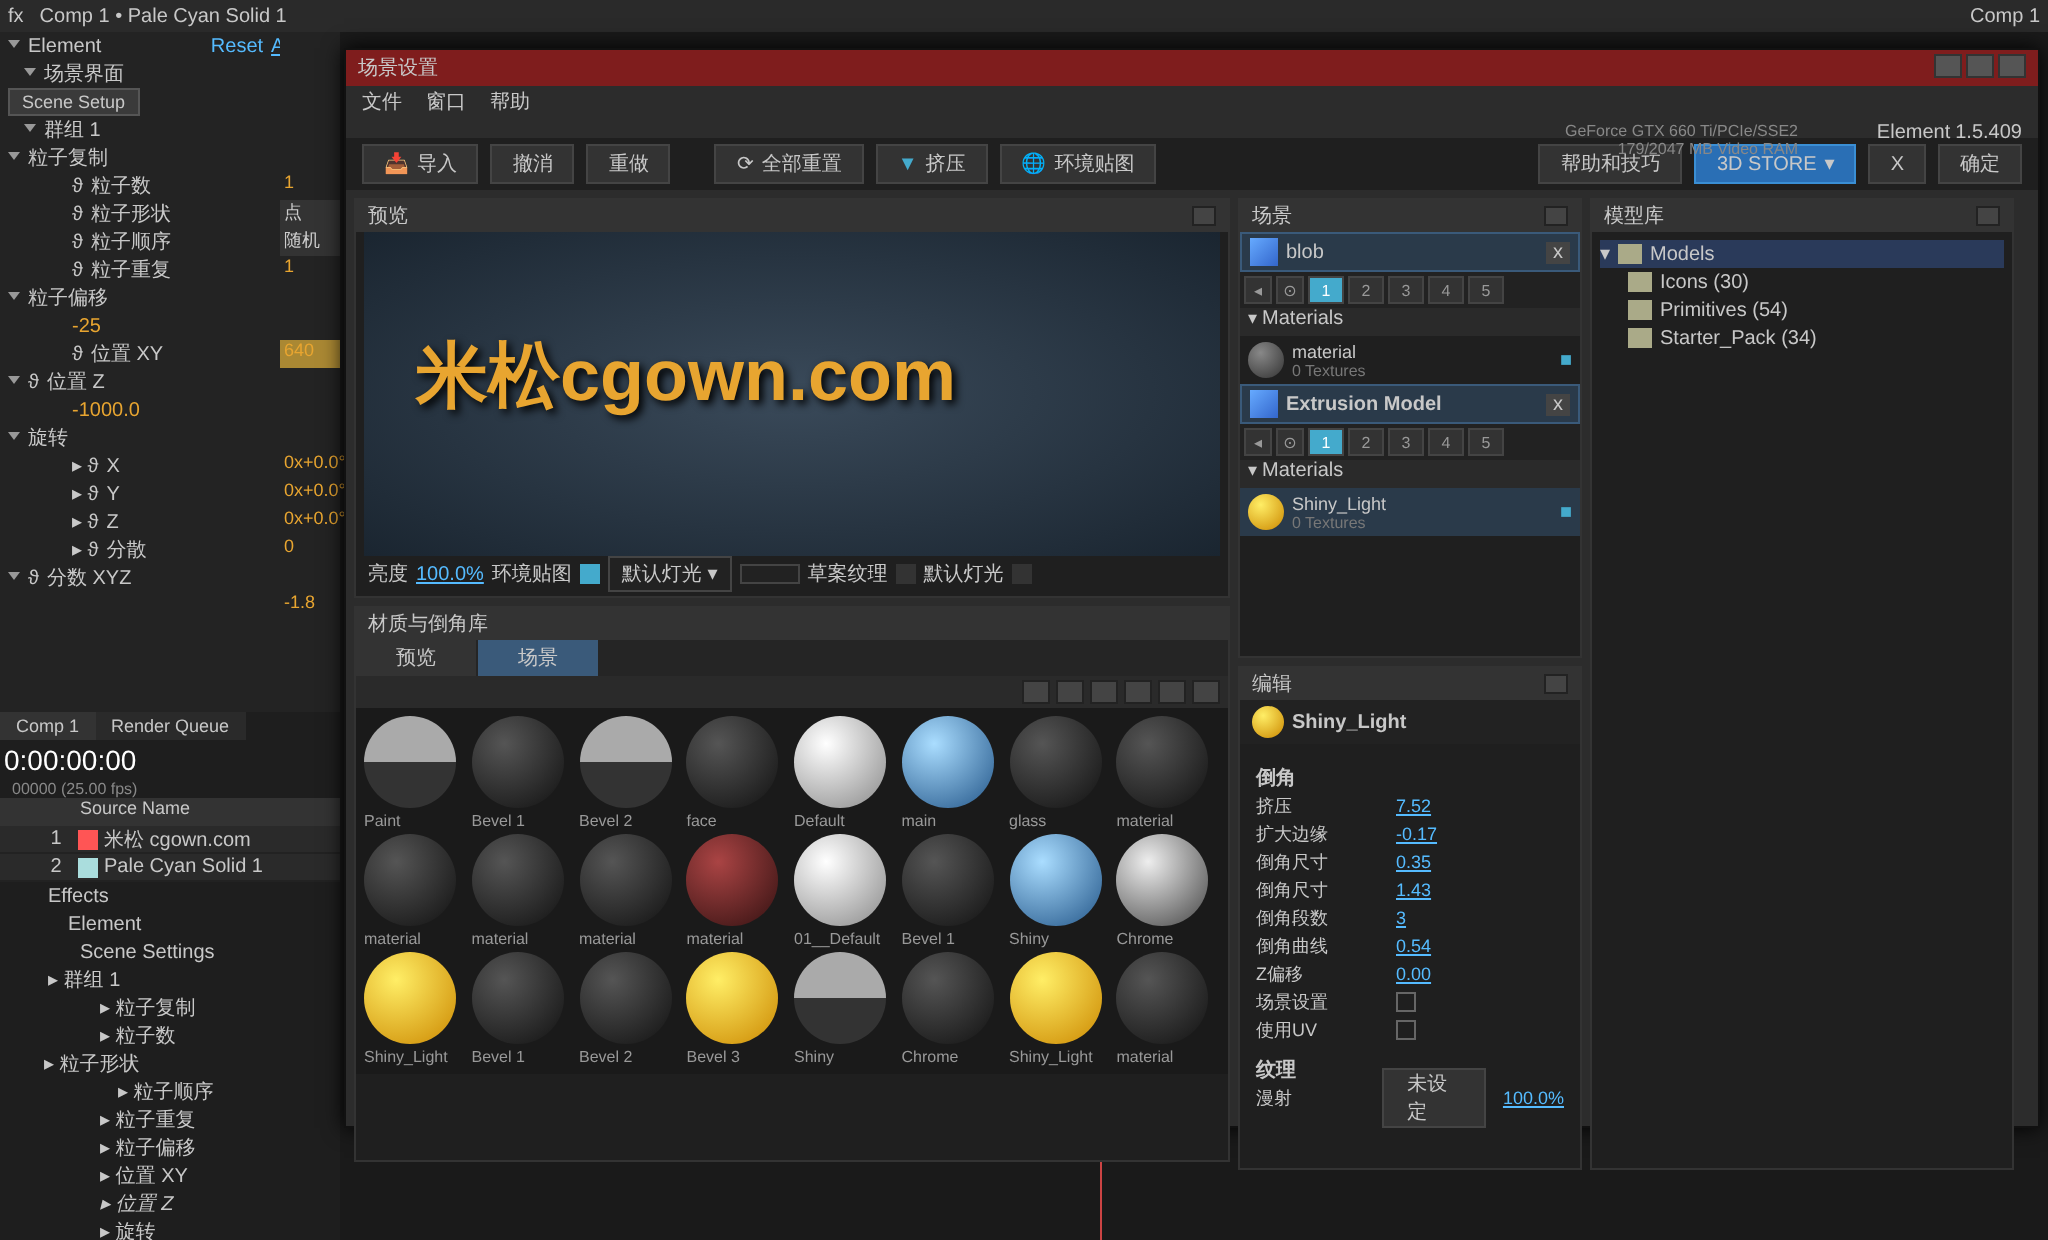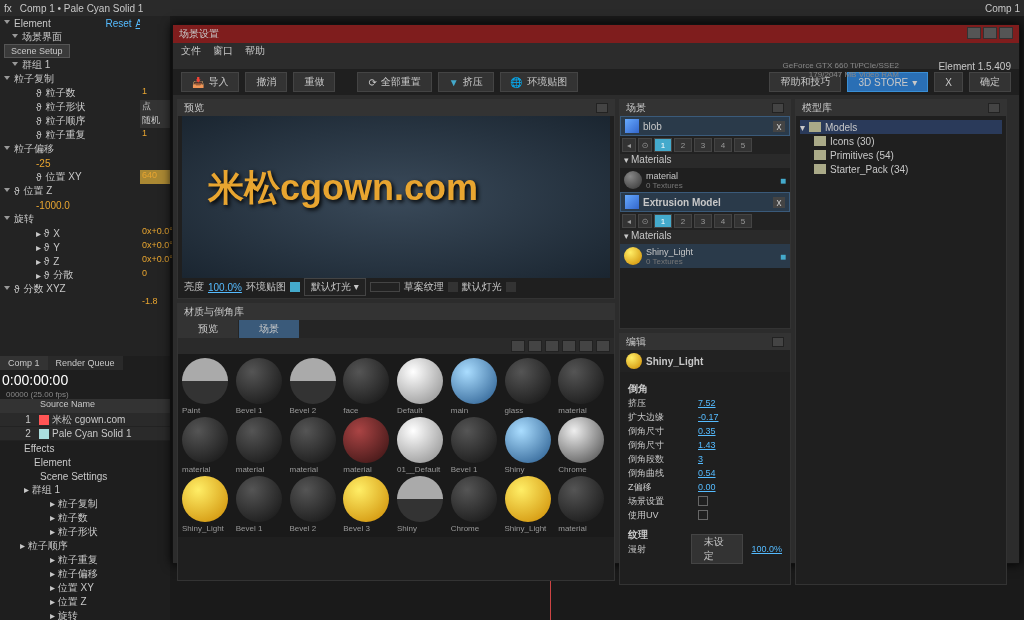--- a/index.html
+++ b/index.html
@@ -251,36 +251,36 @@
   <div id="tl-props">
       <div class="prop-row" style="padding-left: 24px;">
         <span>▸ 群组 1</span>
       </div>
       <div class="prop-row" style="padding-left: 50px;">
         <span>▸ 粒子复制</span>
       </div>
       <div class="prop-row" style="padding-left: 50px;">
         <span>▸ 粒子数</span>
       </div>
-      <div class="prop-row" style="padding-left: 50px;">
+      <div class="prop-row" style="padding-left: 22px;">
         <span>▸ 粒子形状</span>
       </div>
-      <div class="prop-row" style="">
+      <div class="prop-row" style=" margin-left: 39px;">
         <span>▸ 粒子顺序</span>
       </div>
       <div class="prop-row" style="padding-left: 50px;">
         <span>▸ 粒子重复</span>
       </div>
       <div class="prop-row" style="padding-left: 50px;">
         <span>▸ 粒子偏移</span>
       </div>
       <div class="prop-row" style="padding-left: 50px;">
         <span>▸ 位置 XY</span>
       </div>
-      <div class="prop-row" style="padding-left: 50px;">
+      <div class="prop-row" style="padding-left: 50px; font-style: italic;">
         <span>▸ 位置 Z</span>
       </div>
       <div class="prop-row" style="padding-left: 50px;">
         <span>▸ 旋转</span>
       </div>
     </div>
 </div>
 <div class="tl-right">
     <div class="marker"></div>
   </div>

